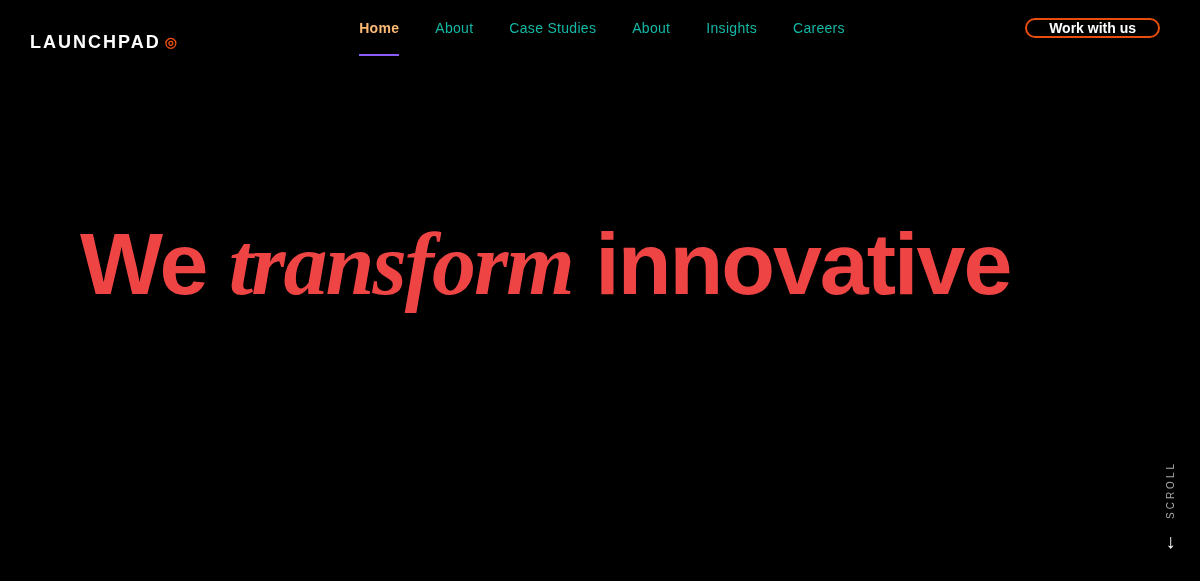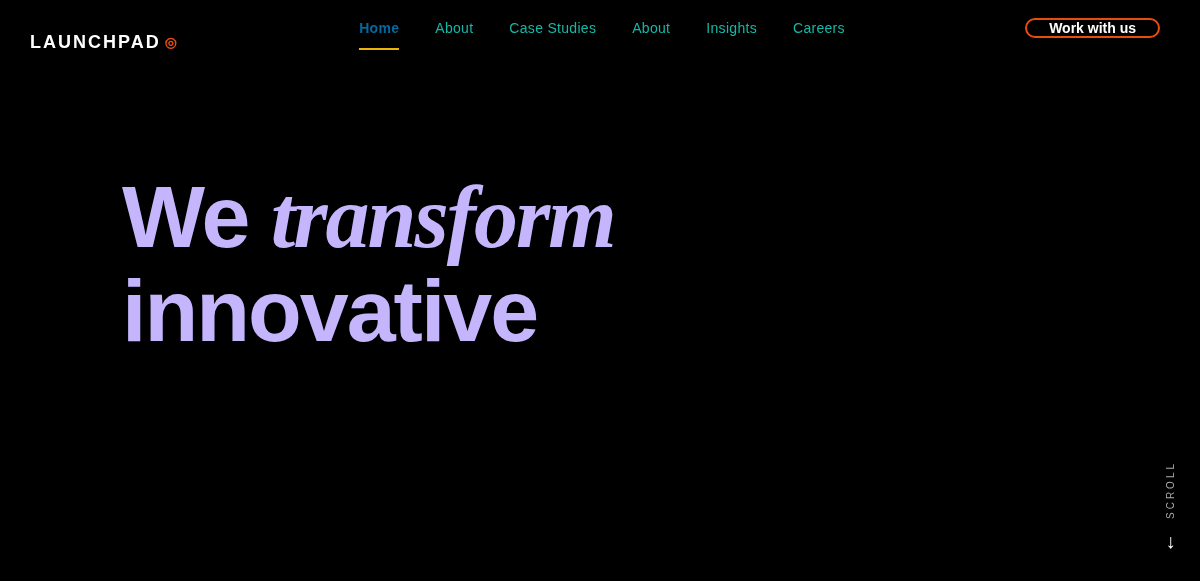--- a/index.html
+++ b/index.html
@@ -61,24 +61,24 @@
 
     .nav-links li a {
       color: #14b8a6;
       text-decoration: none;
       font-size: 14px;
       font-weight: 400;
       letter-spacing: 0.3px;
     }
 
     .nav-links li a.active {
-      color: #0369a1;
+      color: #fdba74;
       font-weight: 600;
-      border-bottom: 2px solid #eab308;
-      padding-bottom: 12px;
+      border-bottom: 2px solid #8b5cf6;
+      padding-bottom: 18px;
     }
 
     .nav-cta {
       border: 2px solid #e84d0e;
       border-radius: 50px;
       padding: 0 22px;
       color: #fff;
       font-size: 14px;
       font-weight: 600;
       text-decoration: none;
@@ -100,23 +100,22 @@
     }
 
     .hero-text {
       max-width: 950px;
     }
 
     .hero-heading {
       font-size: 88px;
       font-weight: 900;
       line-height: 1.05;
-      color: #c4b5fd;
+      color: #ef4444;
       letter-spacing: -2px;
-      margin-left: 42px;
     }
 
     .hero-heading .italic-word {
       font-style: italic;
       font-weight: 800;
       font-family: Georgia, 'Times New Roman', serif;
     }
 
     .starburst {
       display: inline-block;

